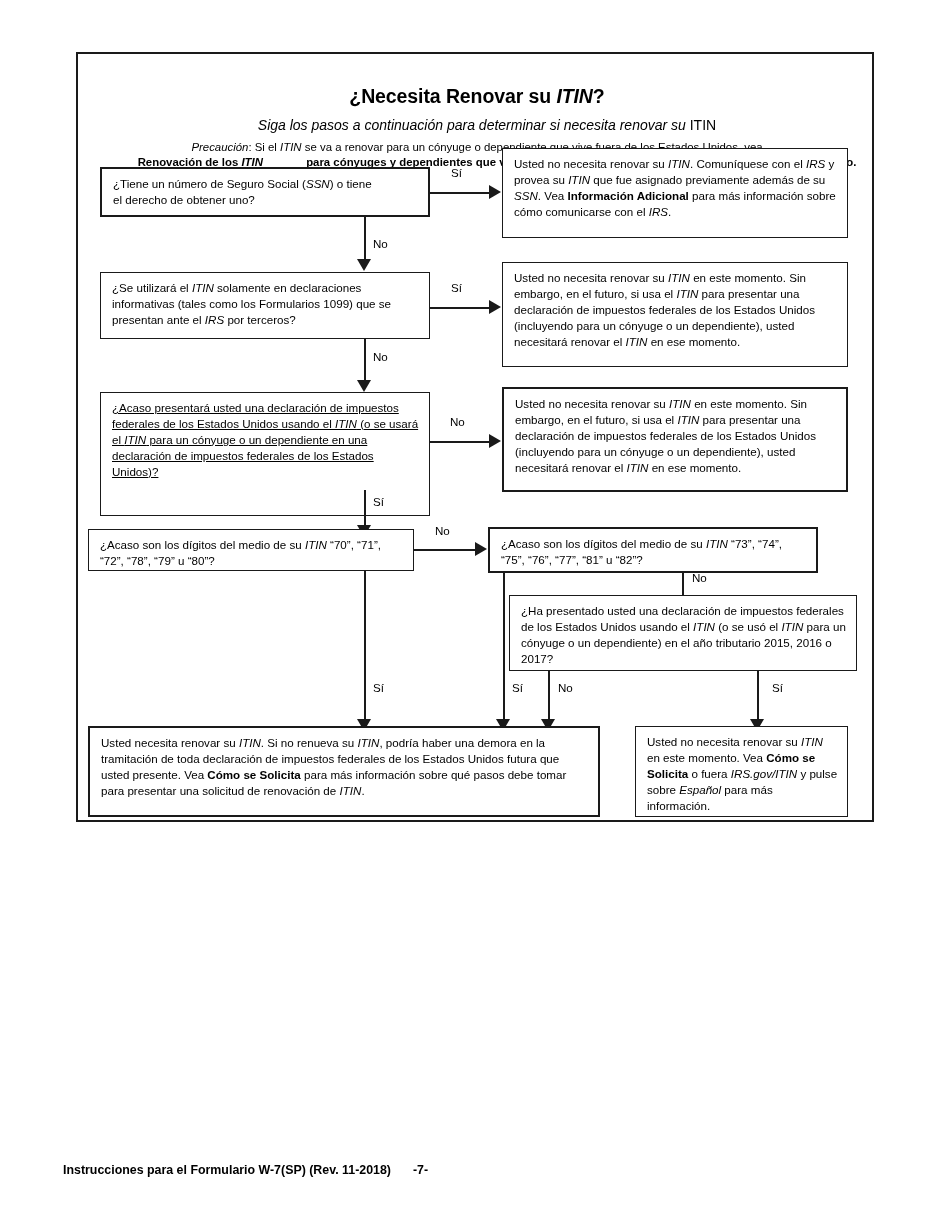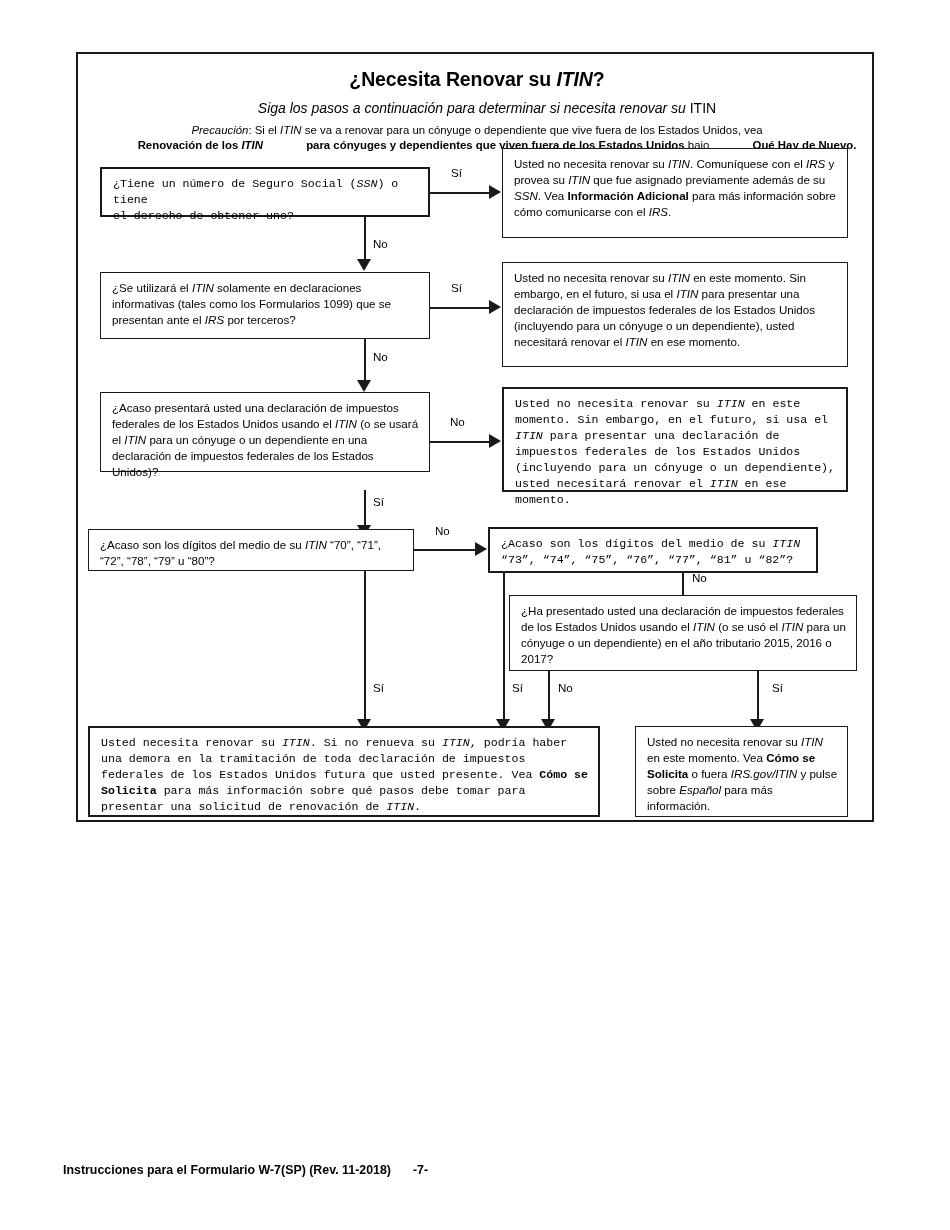--- a/index.html
+++ b/index.html
@@ -31,21 +31,21 @@
   #chart-header {
     position: absolute;
     left: 0;
     top: 0;
     width: 798px;
     text-align: center;
   }
   #chart-title {
     font-size: 19.5px;
     font-weight: bold;
-    margin-top: 14px;
+    margin-top: 31px;
     letter-spacing: -0.1px;
   }
   #chart-title .it { font-style: italic; }
   #chart-subtitle {
     font-size: 14px;
     font-style: italic;
     margin-top: 9px;
     margin-left: 20px;
   }
   #chart-subtitle .up { font-style: normal; }
@@ -62,21 +62,21 @@
   
   .fbox {
     position: absolute;
     box-sizing: border-box;
     background: #ffffff;
     font-size: 11.6px;
     line-height: 1.375;
     padding: 7px 9px 25px 11px;
   }
   .fbox.thin  { border: 1.4px solid #1a1a1a; }
-  .fbox.thick { border: 2.3px solid #1a1a1a; font-family: Liberation Mono, monospace; }
+  .fbox.thick { border: 2.3px solid #1a1a1a; }
   .fbox .it { font-style: italic; }
   .fbox .bd { font-weight: bold; }
 
   
   .vline {
     position: absolute;
     width: 1.6px;
     background: #1a1a1a;
   }
   .hline {
@@ -154,21 +154,21 @@
   </div>
 
   <div class="hline" style="left:352px; top:253px; width:60px;"></div>
   <div class="arrow-right" style="left:411px; top:246px;"></div>
   <div class="elabel" style="left:373px; top:227px;">Sí</div>
 
   <div class="vline" style="left:286px; top:285px; height:43px;"></div>
   <div class="arrow-down" style="left:279px; top:326px;"></div>
   <div class="elabel" style="left:295px; top:296px;">No</div>
 
-  <div class="fbox thin" style="left:22px; top:338px; width:330px; height:80px;">
+  <div class="fbox thin" style="left:22px; top:338px; width:330px; height:124px;text-decoration:underline;">
     <span>¿Acaso presentará usted una declaración de impuestos federales de los Estados Unidos usando el </span><span class="it">ITIN</span><span> (o se usará el </span><span class="it">ITIN</span><span> para un cónyuge o un dependiente en una declaración de impuestos federales de los Estados Unidos)?</span>
   </div>
 
   <div class="fbox thick" style="left:424px; top:333px; width:346px; height:105px;">
     <span>Usted no necesita renovar su </span><span class="it">ITIN</span><span> en este momento. Sin embargo, en el futuro, si usa el </span><span class="it">ITIN</span><span> para presentar una declaración de impuestos federales de los Estados Unidos (incluyendo para un cónyuge o un dependiente), usted necesitará renovar el </span><span class="it">ITIN</span><span> en ese momento.</span>
   </div>
 
   <div class="hline" style="left:352px; top:387px; width:60px;"></div>
   <div class="arrow-right" style="left:411px; top:380px;"></div>
   <div class="elabel" style="left:372px; top:361px;">No</div>

